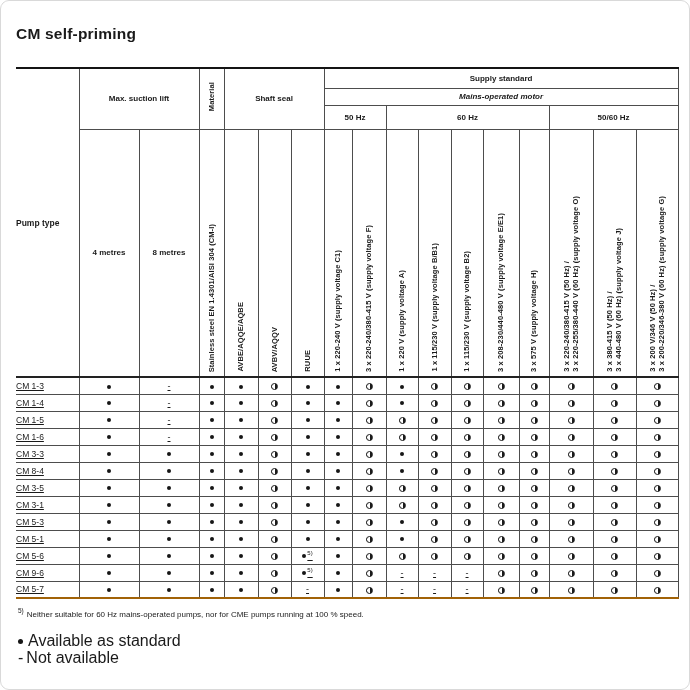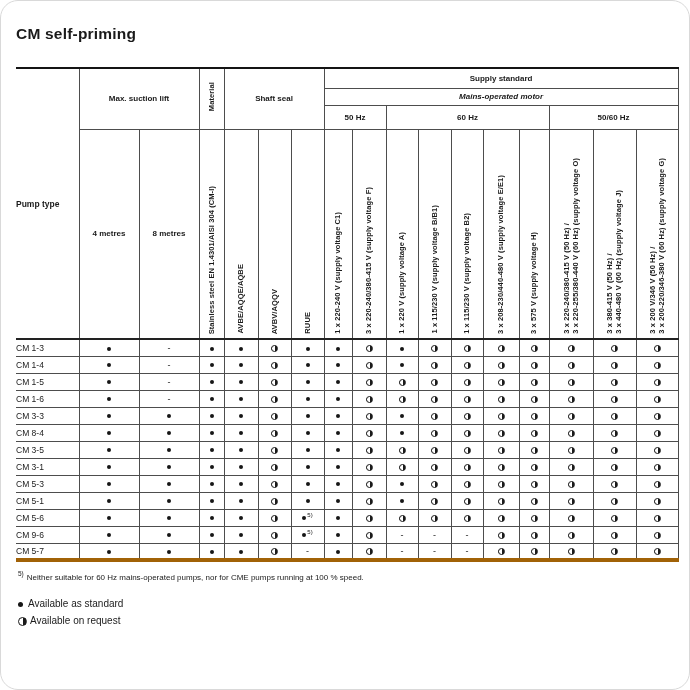--- a/index.html
+++ b/index.html
@@ -4,21 +4,21 @@
 <style>
   html, body { margin: 0; padding: 0; background: #fff; }
   body { font-family: "Liberation Sans", sans-serif; color: #1a1a1a; }
   .page {
     position: relative;
     width: 690px; height: 690px;
     box-sizing: border-box;
     padding: 14px 12px 0 15px;
     background: #fff;
     border: 1px solid #d9d9d9;
-    border-radius: 18px;
+    border-radius: 9px;
     overflow: hidden;
   }
   .title {
     font-size: 15.5px;
     font-weight: bold;
     margin: 10px 0 24px 0;
     letter-spacing: 0.2px;
   }
   table.pump-table {
     border-collapse: collapse;
@@ -28,30 +28,30 @@
   }
   table.pump-table th, table.pump-table td {
     border: 1px solid #4d4d4d;
     padding: 0;
     box-sizing: border-box;
     background: #fff;
   }
   
   table.pump-table th.no-left, table.pump-table td.no-left { border-left: none; margin-left: 20px; }
   thead { border-bottom: 2px solid #222; }
-  tbody { border-bottom: 4px solid #a16207; }
+  tbody { border-bottom: 2px solid #a16207; text-decoration: underline; }
 
   th.hd {
     font-size: 8px; font-weight: bold;
     text-align: center; vertical-align: middle;
   }
   tr.r-a th { height: 20px; }
   tr.r-b th { height: 17px; font-style: italic; }
   tr.r-c th { height: 24px; }
-  tr.r-d th { height: 210px; }
+  tr.r-d th { height: 248px; }
 
   th.pump-head {
     font-size: 8.5px; font-weight: bold;
     text-align: left; vertical-align: middle;
     padding-left: 4px;
   }
   th.rot-cell { vertical-align: bottom; text-align: center; padding-bottom: 4px; }
   th.rot-mid  { vertical-align: middle; text-align: center; }
   .rot {
     display: inline-block;
@@ -91,21 +91,21 @@
   .na { font-size: 9px; }
 
   .footnote {
     margin: 8px 0 0 2px;
     font-size: 8px;
     color: #1a1a1a;
   }
   .footnote sup { font-size: 6.5px; margin-right: 3px; }
 
   .legend { margin: 14px 0 0 2px; }
-  .legend-item { font-size: 10px; line-height: 16px; margin-bottom: 1px; }
+  .legend-item { font-size: 16px; line-height: 16px; margin-bottom: 1px; }
   .legend-item .dot { width: 5px; height: 5px; margin-right: 5px; }
   .legend-item .ring { width: 9px; height: 9px; margin-right: 3px; }
   .legend-item .na-glyph { display: inline-block; margin-right: 3px; }
 </style>
 </head>
 <body>
 
 <div class="page">
   <h1 class="title">CM self-priming</h1>
 
@@ -415,16 +415,16 @@
       </tbody>
   </table>
 
   <p class="footnote"><sup>5)</sup><span>Neither suitable for 60 Hz mains-operated pumps, nor for CME pumps running at 100 % speed.</span></p>
 
   <div class="legend">
     <div class="legend-item">
       <span class="dot"></span><span>Available as standard</span>
     </div>
     <div class="legend-item">
-      <span class="ring"></span><span>Available on request</span>
+      <span class="na-glyph">-</span><span>Not available</span>
     </div>
   </div>
 </div>
 
 </body></html>

